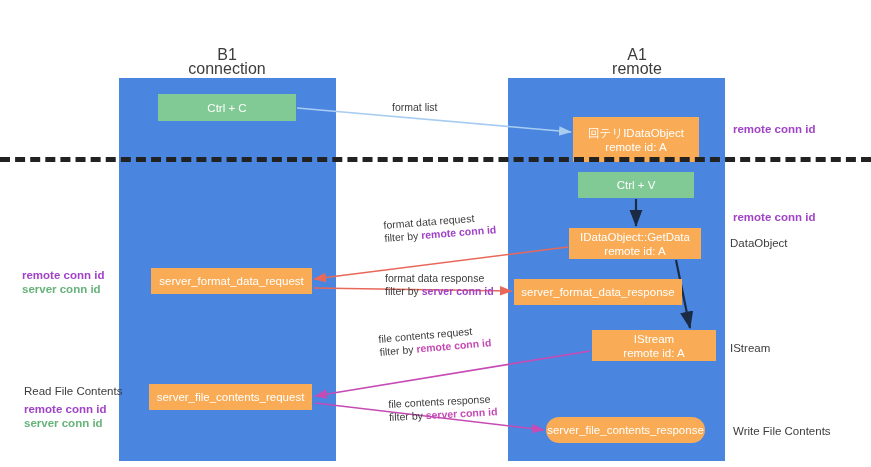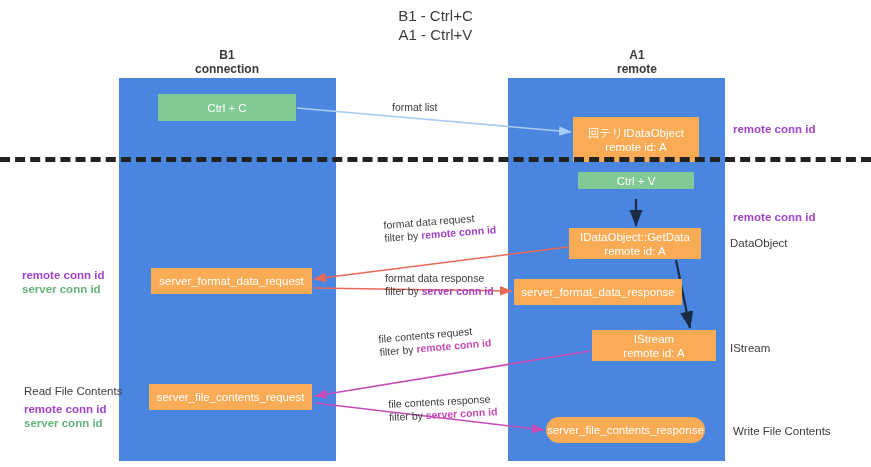--- a/index.html
+++ b/index.html
@@ -21,23 +21,22 @@
     position: absolute;
     background: #4a86e0;
   }
   #lane-b1 { left: 119px; top: 78px; width: 217px; height: 383px; }
   #lane-a1 { left: 508px; top: 78px; width: 217px; height: 383px; }
 
   .col-header {
     position: absolute;
     text-align: center;
     color: #3c3c3c;
-    font-size: 12px;
+    font-size: 16px;
     line-height: 14px;
-    font-weight: bold;
   }
   #hdr-b1 { left: 152px; top: 48px; width: 150px; }
   #hdr-a1 { left: 562px; top: 48px; width: 150px; }
 
   #title {
     position: absolute;
     left: 0; top: 6px; width: 871px;
     text-align: center;
     color: #3c3c3c;
     font-size: 15px;
@@ -55,21 +54,21 @@
     font-size: 11.5px;
     line-height: 14px;
     text-align: center;
     padding: 8px 4px;
   }
   .node.green { background: #81c995; }
   .node.orange { background: #f9ab55; }
 
   #node-ctrl-c { left: 158px; top: 94px; width: 138px; height: 27px; }
   #node-idataobject { left: 573px; top: 117px; width: 126px; height: 45px; }
-  #node-ctrl-v { left: 578px; top: 172px; width: 116px; height: 17px; }
+  #node-ctrl-v { left: 578px; top: 172px; width: 116px; height: 26px; }
   #node-getdata { left: 569px; top: 228px; width: 132px; height: 31px; }
   #node-sfdreq { left: 151px; top: 268px; width: 161px; height: 26px; }
   #node-sfdresp { left: 514px; top: 279px; width: 168px; height: 26px; }
   #node-istream { left: 592px; top: 330px; width: 124px; height: 31px; }
   #node-sfcreq { left: 149px; top: 384px; width: 163px; height: 26px; }
   #node-sfcresp { left: 546px; top: 417px; width: 159px; height: 26px; border-radius: 13px; }
 
   .side-label {
     position: absolute;
     font-size: 11.5px;
@@ -116,21 +115,20 @@
     left: 0; top: 0;
     width: 871px; height: 467px;
     pointer-events: none;
   }
 </style>
 </head>
 <body>
 
 <div id="stage">
 
-  <div id="title">B1 - Ctrl+C<br>A1 - Ctrl+V</div>
 
   <div class="lane" id="lane-b1"></div>
   <div class="lane" id="lane-a1"></div>
 
   <div class="col-header" id="hdr-b1">B1<br>connection</div>
   <div class="col-header" id="hdr-a1">A1<br>remote</div>
 
   <svg id="wires" viewBox="0 0 871 467">
     <defs>
       <marker id="ah-blue" markerWidth="9" markerHeight="9" refX="7.5" refY="3" orient="auto">

